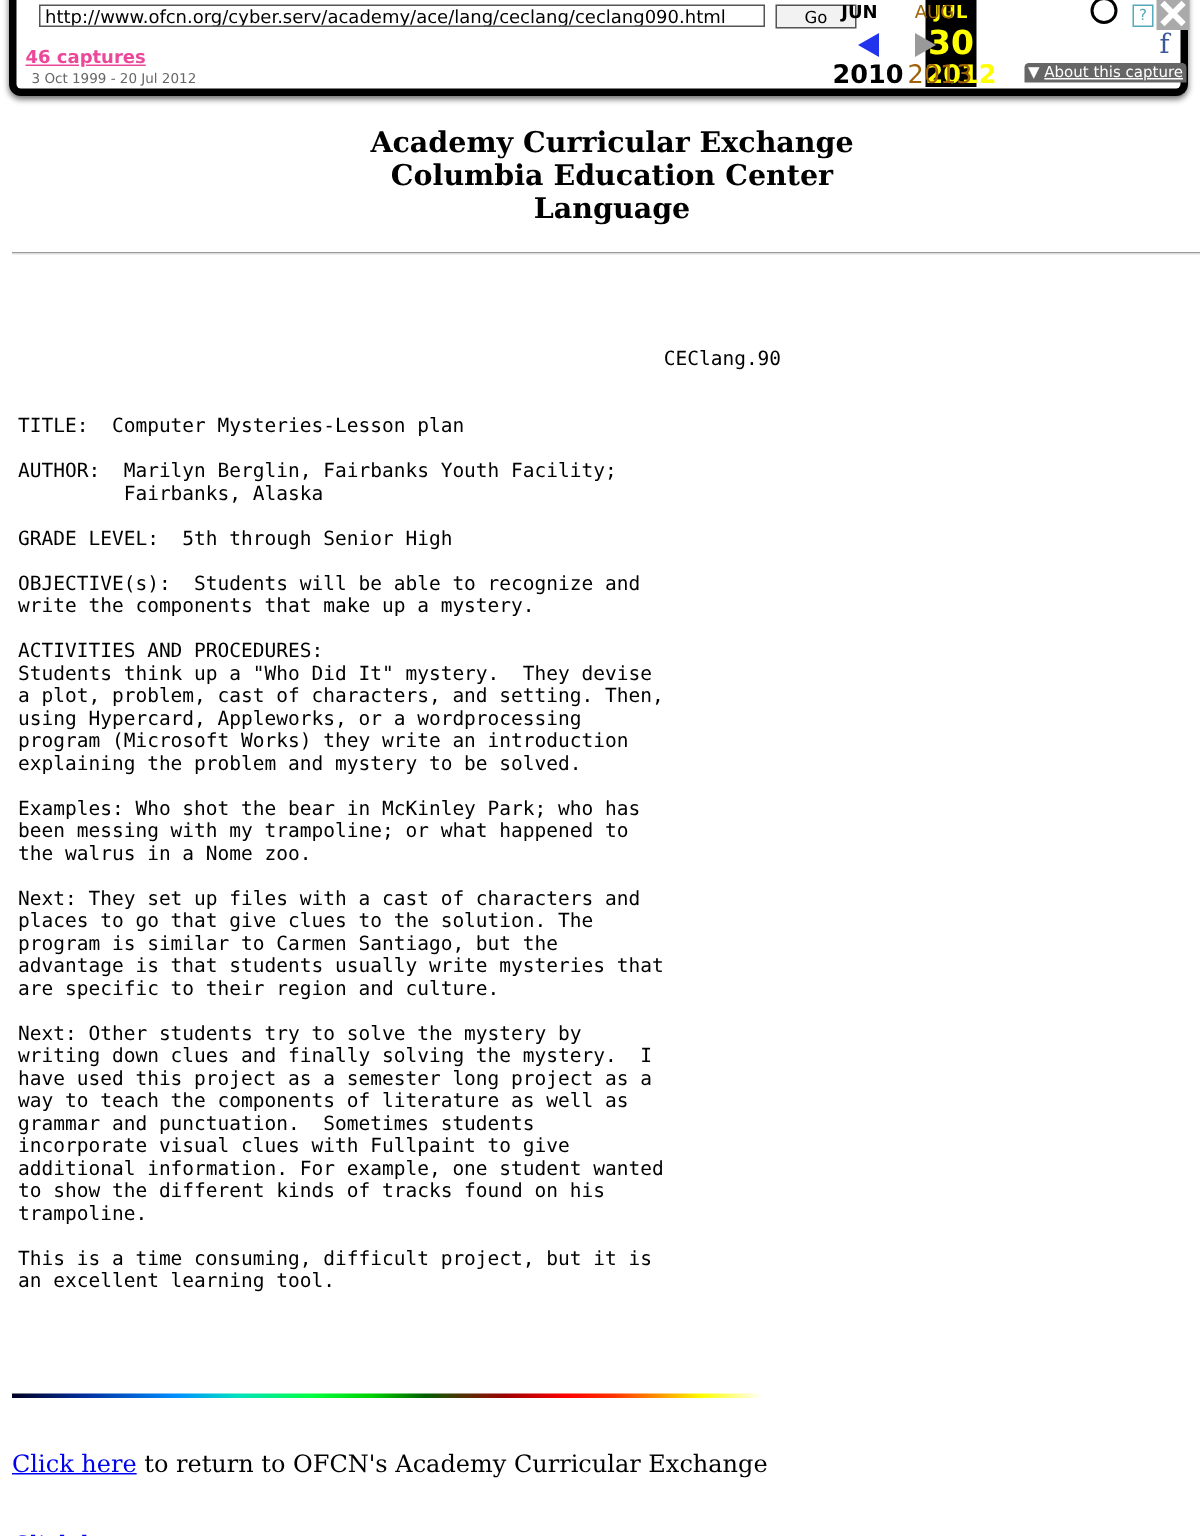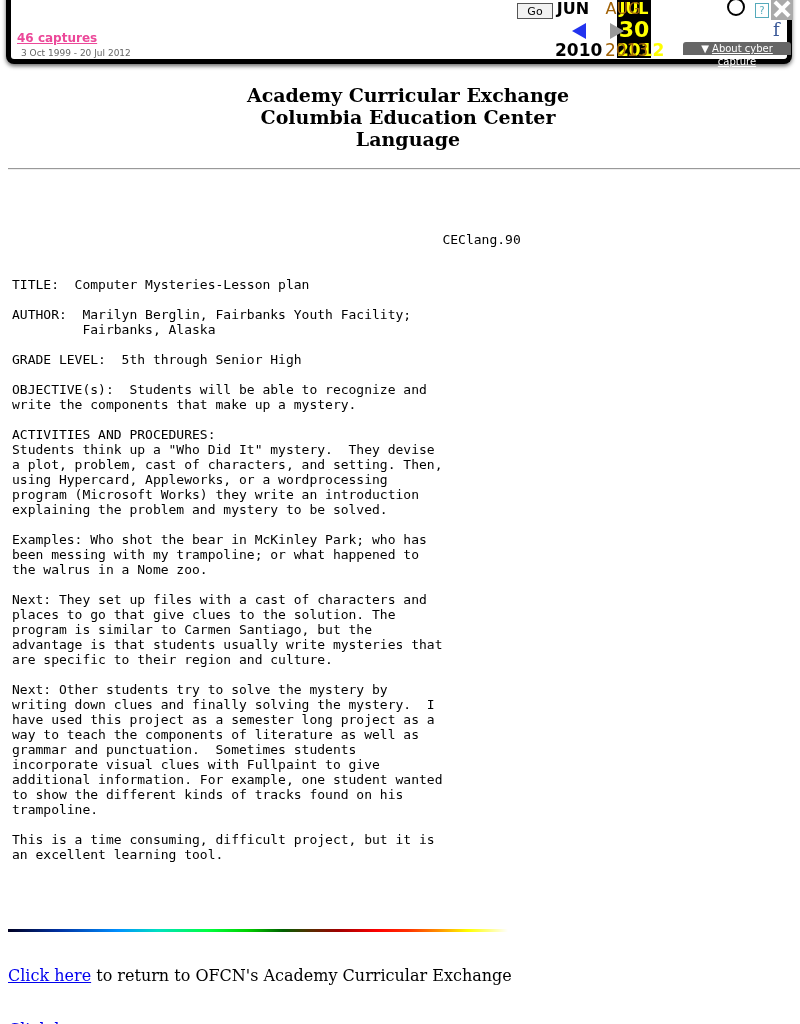--- a/index.html
+++ b/index.html
@@ -12,29 +12,29 @@
     border-radius: 0 0 8px 8px; box-shadow: 0 2px 4px rgba(0,0,0,0.6);
     box-sizing: border-box; font-family: "DejaVu Sans", sans-serif;
   }
   #wm-url {
     position: absolute; left: 15px; top: 9px; width: 484px; height: 15px;
     border: 1px solid #555; font-size: 12px; padding: 0 3px; box-sizing: border-box;
     font-family: "DejaVu Sans", sans-serif; line-height: 13px; color: #000;
     background: #fff; outline: none;
   }
   #wm-go {
-    position: absolute; left: 506px; top: 9px; width: 36px; height: 16px;
+    position: absolute; left: 506px; top: 9px; width: 54px; height: 16px;
     font-size: 11px; border: 1px solid #555; background: #f2f2f2; padding: 0;
     font-family: "DejaVu Sans", sans-serif; cursor: pointer;
   }
   #wm-captures { position: absolute; left: 6px; top: 37px; font-size: 12px; font-weight: bold; color: #ec4899; text-decoration: underline; }
   #wm-range { position: absolute; left: 10px; top: 54px; font-size: 9px; color: #666; }
 
   .wm-col { position: absolute; top: 6px; width: 36px; height: 58px; text-align: center; }
-  .wm-col .m { font-size: 16px; font-weight: bold; height: 15px; line-height: 15px; margin-top: 1px; }
+  .wm-col .m { font-size: 12px; font-weight: bold; height: 15px; line-height: 15px; margin-top: 1px; }
   .wm-col .d { height: 28px; line-height: 28px; font-size: 22px; font-weight: bold; }
   .wm-col .y { font-size: 17px; font-weight: bold; height: 12px; line-height: 12px; }
   #wm-prev { left: 544px; color: #000; }
   #wm-cur { left: 586px; width: 34px; background: #000; color: #ff0; margin-left: 20px; }
   #wm-next { left: 594px; color: #a16207; }
   #wm-next .m, #wm-next .y { font-weight: normal; }
   .tri-left { display: inline-block; width: 0; height: 0; border-top: 8px solid transparent; border-bottom: 8px solid transparent; border-right: 14px solid #2233ee; vertical-align: middle; margin-left: 12px; }
   .tri-right { display: inline-block; width: 0; height: 0; border-top: 8px solid transparent; border-bottom: 8px solid transparent; border-left: 14px solid #999; vertical-align: middle; margin-right: 12px; }
 
   #wm-sparkline-circle { position: absolute; left: 716px; top: 4px; width: 14px; height: 14px; border: 2px solid #000; border-radius: 50%; }
@@ -63,20 +63,21 @@
   .footer-line { position: absolute; left: 8px; font-size: 16px; color: #000; font-family: "DejaVu Serif", serif; text-align: right; }
   .footer-line a { color: #0000ee; text-decoration: underline; cursor: pointer; }
   #footer1 { top: 966px; }
   #footer2 { top: 1001px; margin-top: 30px; }
   #footer3 { top: 1020px; }
 </style>
 </head>
 <body>
 
 <div id="wm-toolbar">
+  <input id="wm-url" type="text" value="http://www.ofcn.org/cyber.serv/academy/ace/lang/ceclang/ceclang090.html" style="">
   <button id="wm-go">Go</button>
   <a id="wm-captures">46 captures</a>
   <div id="wm-range">3 Oct 1999 - 20 Jul 2012</div>
 
   <div class="wm-col" id="wm-prev">
     <div class="m">JUN</div>
     <div class="d"><span class="tri-left"></span></div>
     <div class="y">2010</div>
   </div>
   <div class="wm-col" id="wm-cur">
@@ -87,21 +88,21 @@
   <div class="wm-col" id="wm-next">
     <div class="m">AUG</div>
     <div class="d"><span class="tri-right"></span></div>
     <div class="y">2013</div>
   </div>
 
   <div id="wm-sparkline-circle"></div>
   <div id="wm-help">?</div>
   <div id="wm-close"></div>
   <div id="wm-fb">f</div>
-  <div id="wm-about"><span>▼</span> <span class="t">About cyber capture</span></div>
+  <div id="wm-about"><span>▼</span> <span class="t">About this capture</span></div>
 </div>
 
 <div id="header">
   <div>Academy Curricular Exchange</div>
   <div>Columbia Education Center</div>
   <div>Language</div>
 </div>
 
 <div id="rule"></div>
 

